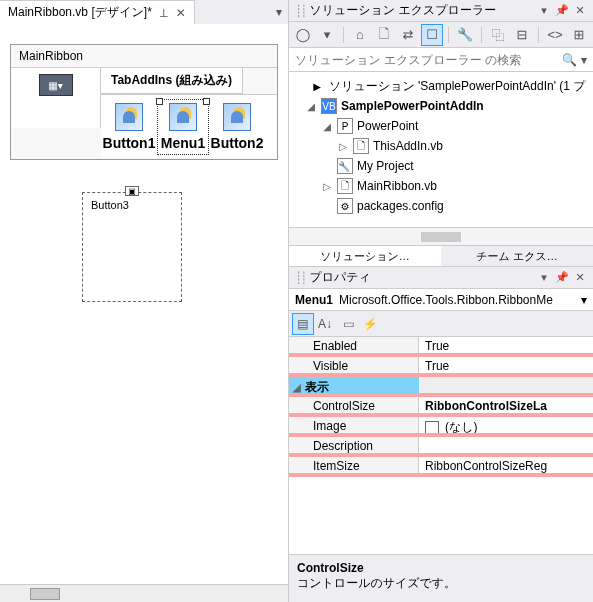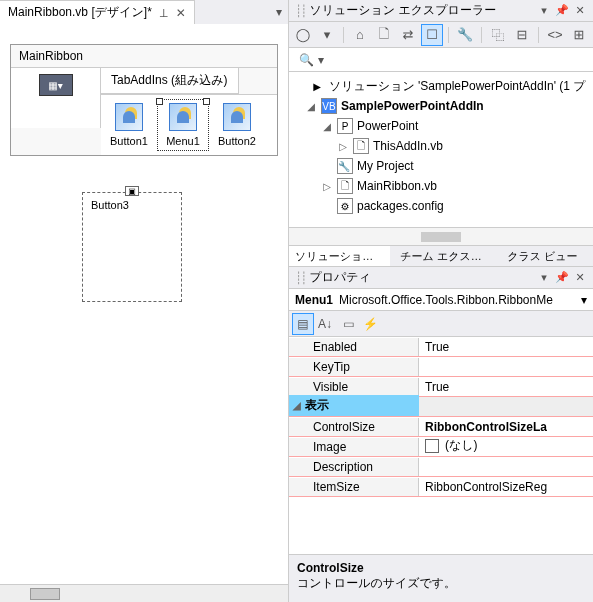--- a/index.html
+++ b/index.html
@@ -10,31 +10,31 @@
 .doc-tab .pin { color: #555; }
 .doc-tab .close { cursor: pointer; color: #555; }
 .tab-bar .drop { margin-left: auto; margin-right: 6px; color: #555; cursor: pointer; }
 .designer { flex: 1; padding: 20px 10px; position: relative; }
 .ribbon-comp { border: 1px solid #999; }
 .ribbon-title { padding: 4px 8px; background: #f8f8f8; border-bottom: 1px solid #ccc; }
 .ribbon-body { display: flex; background: #f8f8f8; }
 .ribbon-leftblock { width: 90px; height: 60px; display: flex; align-items: flex-start; justify-content: center; padding-top: 6px; border-right: 1px solid #ccc; background: #fff;}
 .app-btn { width: 34px; height: 22px; background: #5a6378; border: 1px solid #333; display:flex; align-items:center; justify-content:center;}
 .app-btn span{ color:#fff; font-size:10px;}
-.tab-group { flex: 1; }
+.tab-group { flex: 1; font-weight: bold; }
 .tab-header { padding: 4px 10px; border-bottom: 1px solid #ccc; background: #fff; display:inline-block; border-right:1px solid #ccc;}
 .controls-row { display: flex; padding: 6px 4px; gap: 6px; background:#fff; border-top:1px solid #ccc;}
 .rbn-btn { display: flex; flex-direction: column; align-items: center; width: 48px; padding: 2px; cursor: pointer; }
 .rbn-btn.selected { outline: 1px dotted #333; outline-offset: 1px; position:relative;}
 .rbn-btn.selected::before, .rbn-btn.selected::after { content:''; position:absolute; width:5px; height:5px; background:#fff; border:1px solid #333; }
 .rbn-btn.selected::before { top:-3px; left:-3px; }
 .rbn-btn.selected::after { top:-3px; right:-3px; }
 .ico-img { width: 28px; height: 28px; border: 1px solid #3b7bd1; background: linear-gradient(135deg,#a8cef5,#e8f2fc); display:flex; align-items:center; justify-content:center;}
 .ico-img::after { content:''; width:12px; height:12px; background:#5a91d8; border-radius:50% 50% 0 0; box-shadow: 2px -4px 0 0 #f2c94c;}
-.rbn-btn .lbl { margin-top: 4px; font-size: 11px; }
+.rbn-btn .lbl { margin-top: 4px; font-size: 14px; }
 .menu-drop { position: absolute; top: 168px; left: 82px; width: 100px; height: 110px; border: 1px dashed #666; background: #fff; }
 .menu-drop .hdl { position:absolute; top:-7px; left:50%; transform:translateX(-50%); width:14px; height:10px; border:1px solid #666; background:#fff; font-size:8px; display:flex; align-items:center; justify-content:center;}
 .menu-drop .item { padding: 6px 8px; font-size: 11px; }
 .hscroll { height: 18px; background: #eee; border-top: 1px solid #ccc; display:flex; align-items:center;}
 .hscroll .thumb { width:30px; height:12px; background:#ccc; border:1px solid #999; margin-left:30px;}
 
 .right-pane { flex: 1; display: flex; flex-direction: column; background: #eeeef2; }
 .panel-title { height: 22px; padding: 2px 6px; display: flex; align-items: center; background: #eeeef2; border-bottom: 1px solid #ccc; }
 .panel-title .grip { color:#999; margin-right:4px; letter-spacing:-2px;}
 .panel-title .spacer { flex: 1; }
@@ -58,21 +58,21 @@
 .tabsrow .t { flex:1; padding: 3px 6px; font-size: 11px; cursor: pointer; text-align:center; overflow:hidden; text-overflow:ellipsis; white-space:nowrap;}
 .tabsrow .t.active { background: #fff; }
 
 .prop-panel { flex: 1; display: flex; flex-direction: column; min-height:0;}
 .obj-row { height: 22px; padding: 2px 6px; background: #fff; border-bottom: 1px solid #ccc; display:flex; align-items:center; white-space:nowrap; overflow:hidden;}
 .obj-row b { margin-right: 6px; }
 .prop-tb { height: 26px; display: flex; align-items: center; padding: 2px 4px; gap: 2px; border-bottom: 1px solid #ccc; background:#eeeef2;}
 .prop-tb .pb { width:20px; height:20px; display:flex; align-items:center; justify-content:center; cursor:pointer; color:#555; font-size:12px;}
 .prop-tb .pb.active { outline:1px solid #3399ff; background:#cde6ff;}
 .prop-grid { flex:1; overflow:hidden; background:#fff;}
-.pg-row { display:flex; height:20px; border-bottom:1px solid #fca5a5;align-items:flex-end;}
+.pg-row { display:flex; height:20px; border-bottom:4px solid #fca5a5;}
 .pg-row .k { width:130px; padding:2px 4px 2px 24px; background:#f4f4f4; border-right:1px solid #ccc; overflow:hidden; white-space:nowrap;}
 .pg-row .v { flex:1; padding:2px 6px; overflow:hidden; white-space:nowrap;}
 .pg-row.cat { background:#eee;}
 .pg-row.cat .k { padding-left:4px; font-weight:bold; background:#7dd3fc; border-right:none;}
 .pg-row.cat .exp2 { display:inline-block; width:12px; color:#666; font-size:10px;}
 .pg-row .v.bold { font-weight:bold;}
 .pg-row .v .sw { display:inline-block; width:14px; height:14px; border:1px solid #666; vertical-align:middle; margin-right:6px; background:#fff;}
 .help-box { height: 48px; padding: 6px 8px; border-top: 1px solid #ccc; background: #eeeef2; }
 .help-box .hn { font-weight: bold; }
 </style>
@@ -147,20 +147,21 @@
     <span class="sep"></span>
     <span class="tb">🔧</span>
     <span class="sep"></span>
     <span class="tb">⿻</span>
     <span class="tb">⊟</span>
     <span class="sep"></span>
     <span class="tb">&lt;&gt;</span>
     <span class="tb">⊞</span>
   </div>
   <div class="search-row">
+    <input placeholder="ソリューション エクスプローラー の検索" style="">
     <span class="sico">🔍</span>
     <span class="sico">▾</span>
   </div>
   <div class="tree">
     <div class="tree-row sln">
       <span class="exp"></span>
         <span class="nico" style="border:none">▶</span>
       <span class="txt">ソリューション 'SamplePowerPointAddIn' (1 プ</span>
     </div>
     <div class="tree-row bold" style="padding-left:16px">
@@ -193,21 +194,20 @@
         <span class="nico">⚙</span>
       <span class="txt">packages.config</span>
     </div>
   </div>
   <div class="hsb">
       <div class="tr"></div>
     </div>
   <div class="tabsrow">
     <div class="t active">ソリューション…</div>
     <div class="t">チーム エクス…</div>
-    <div class="t">クラス ビュー</div>
   </div>
 
   <div class="prop-panel">
     <div class="panel-title">
       <span class="grip">┊┊</span>
       <span>プロパティ</span>
       <span class="spacer"></span>
       <span class="ico">▾</span>
       <span class="ico">📌</span>
       <span class="ico">✕</span>
@@ -223,24 +223,20 @@
       <span class="sep"></span>
       <span class="pb">▭</span>
       <span class="pb" style="color:#d8a020">⚡</span>
     </div>
     <div class="prop-grid">
       <div class="pg-row">
           <div class="k">Enabled</div>
           <div class="v">True</div>
         </div>
       <div class="pg-row">
-          <div class="k">KeyTip</div>
-          <div class="v"></div>
-        </div>
-      <div class="pg-row">
           <div class="k">Visible</div>
           <div class="v">True</div>
         </div>
       <div class="pg-row cat">
           <div class="k"><span class="exp2">◢</span><span>表示</span></div>
           <div class="v"></div>
         </div>
       <div class="pg-row">
           <div class="k">ControlSize</div>
           <div class="v bold">RibbonControlSizeLa</div>

